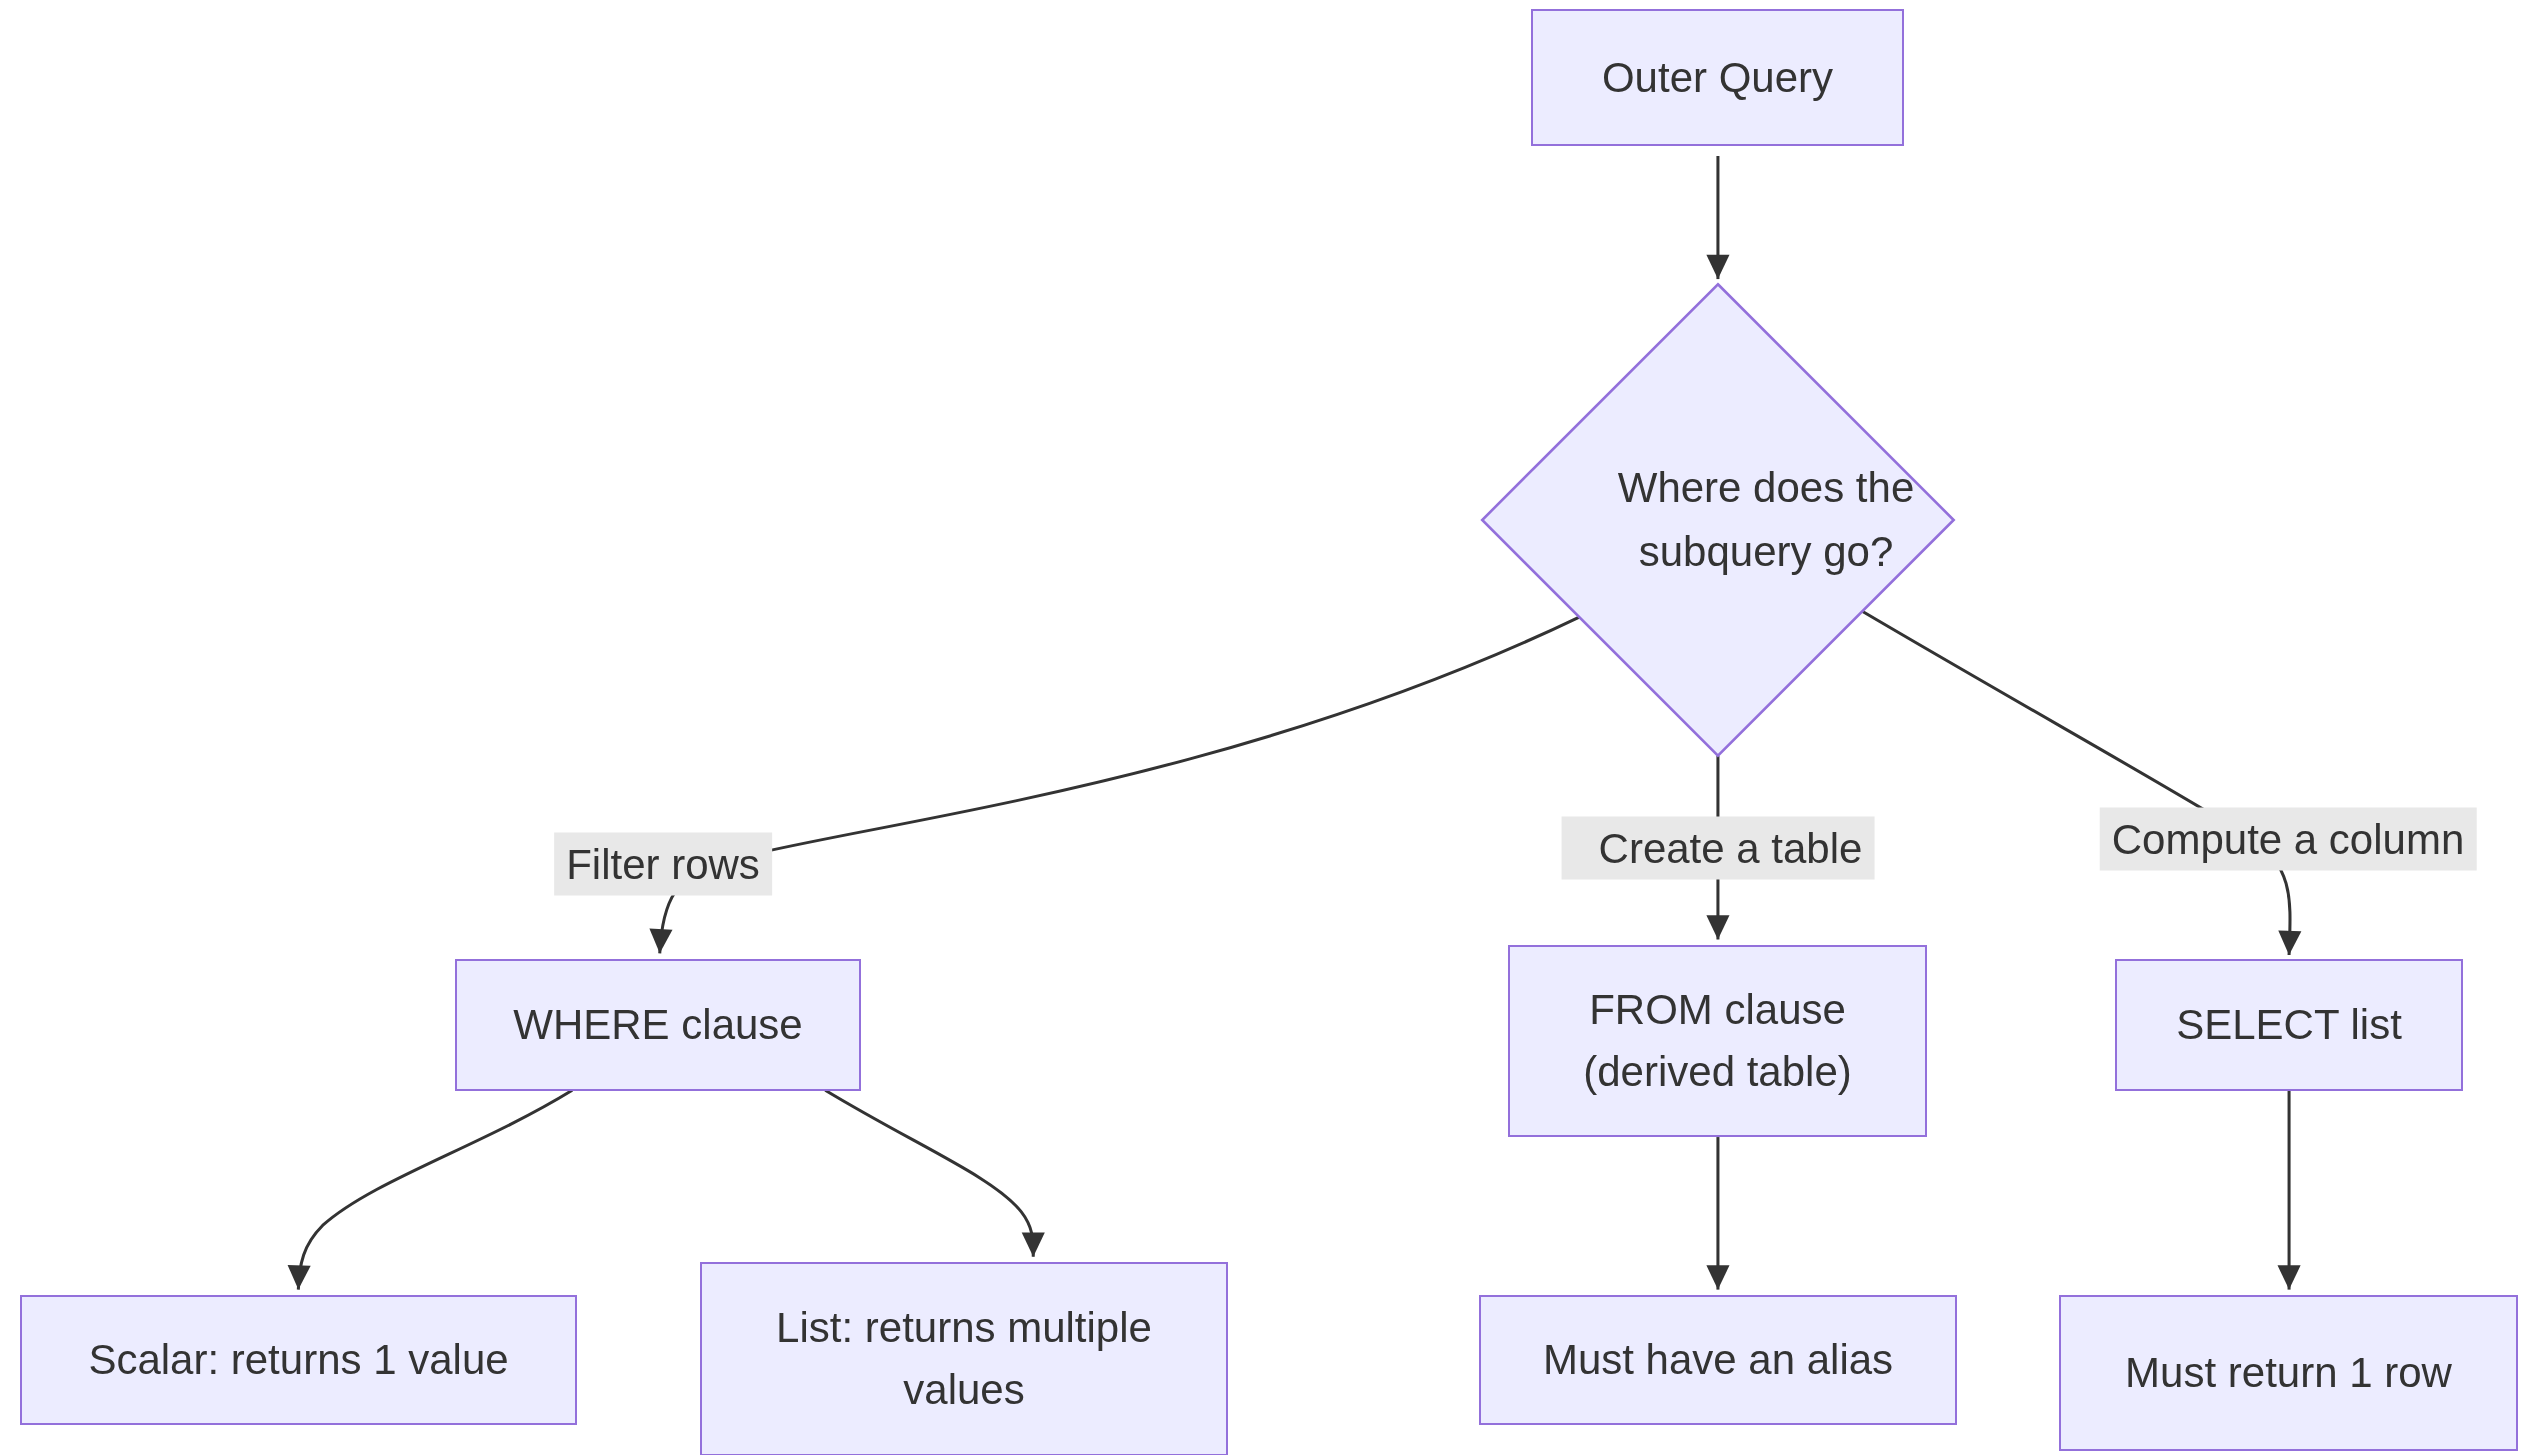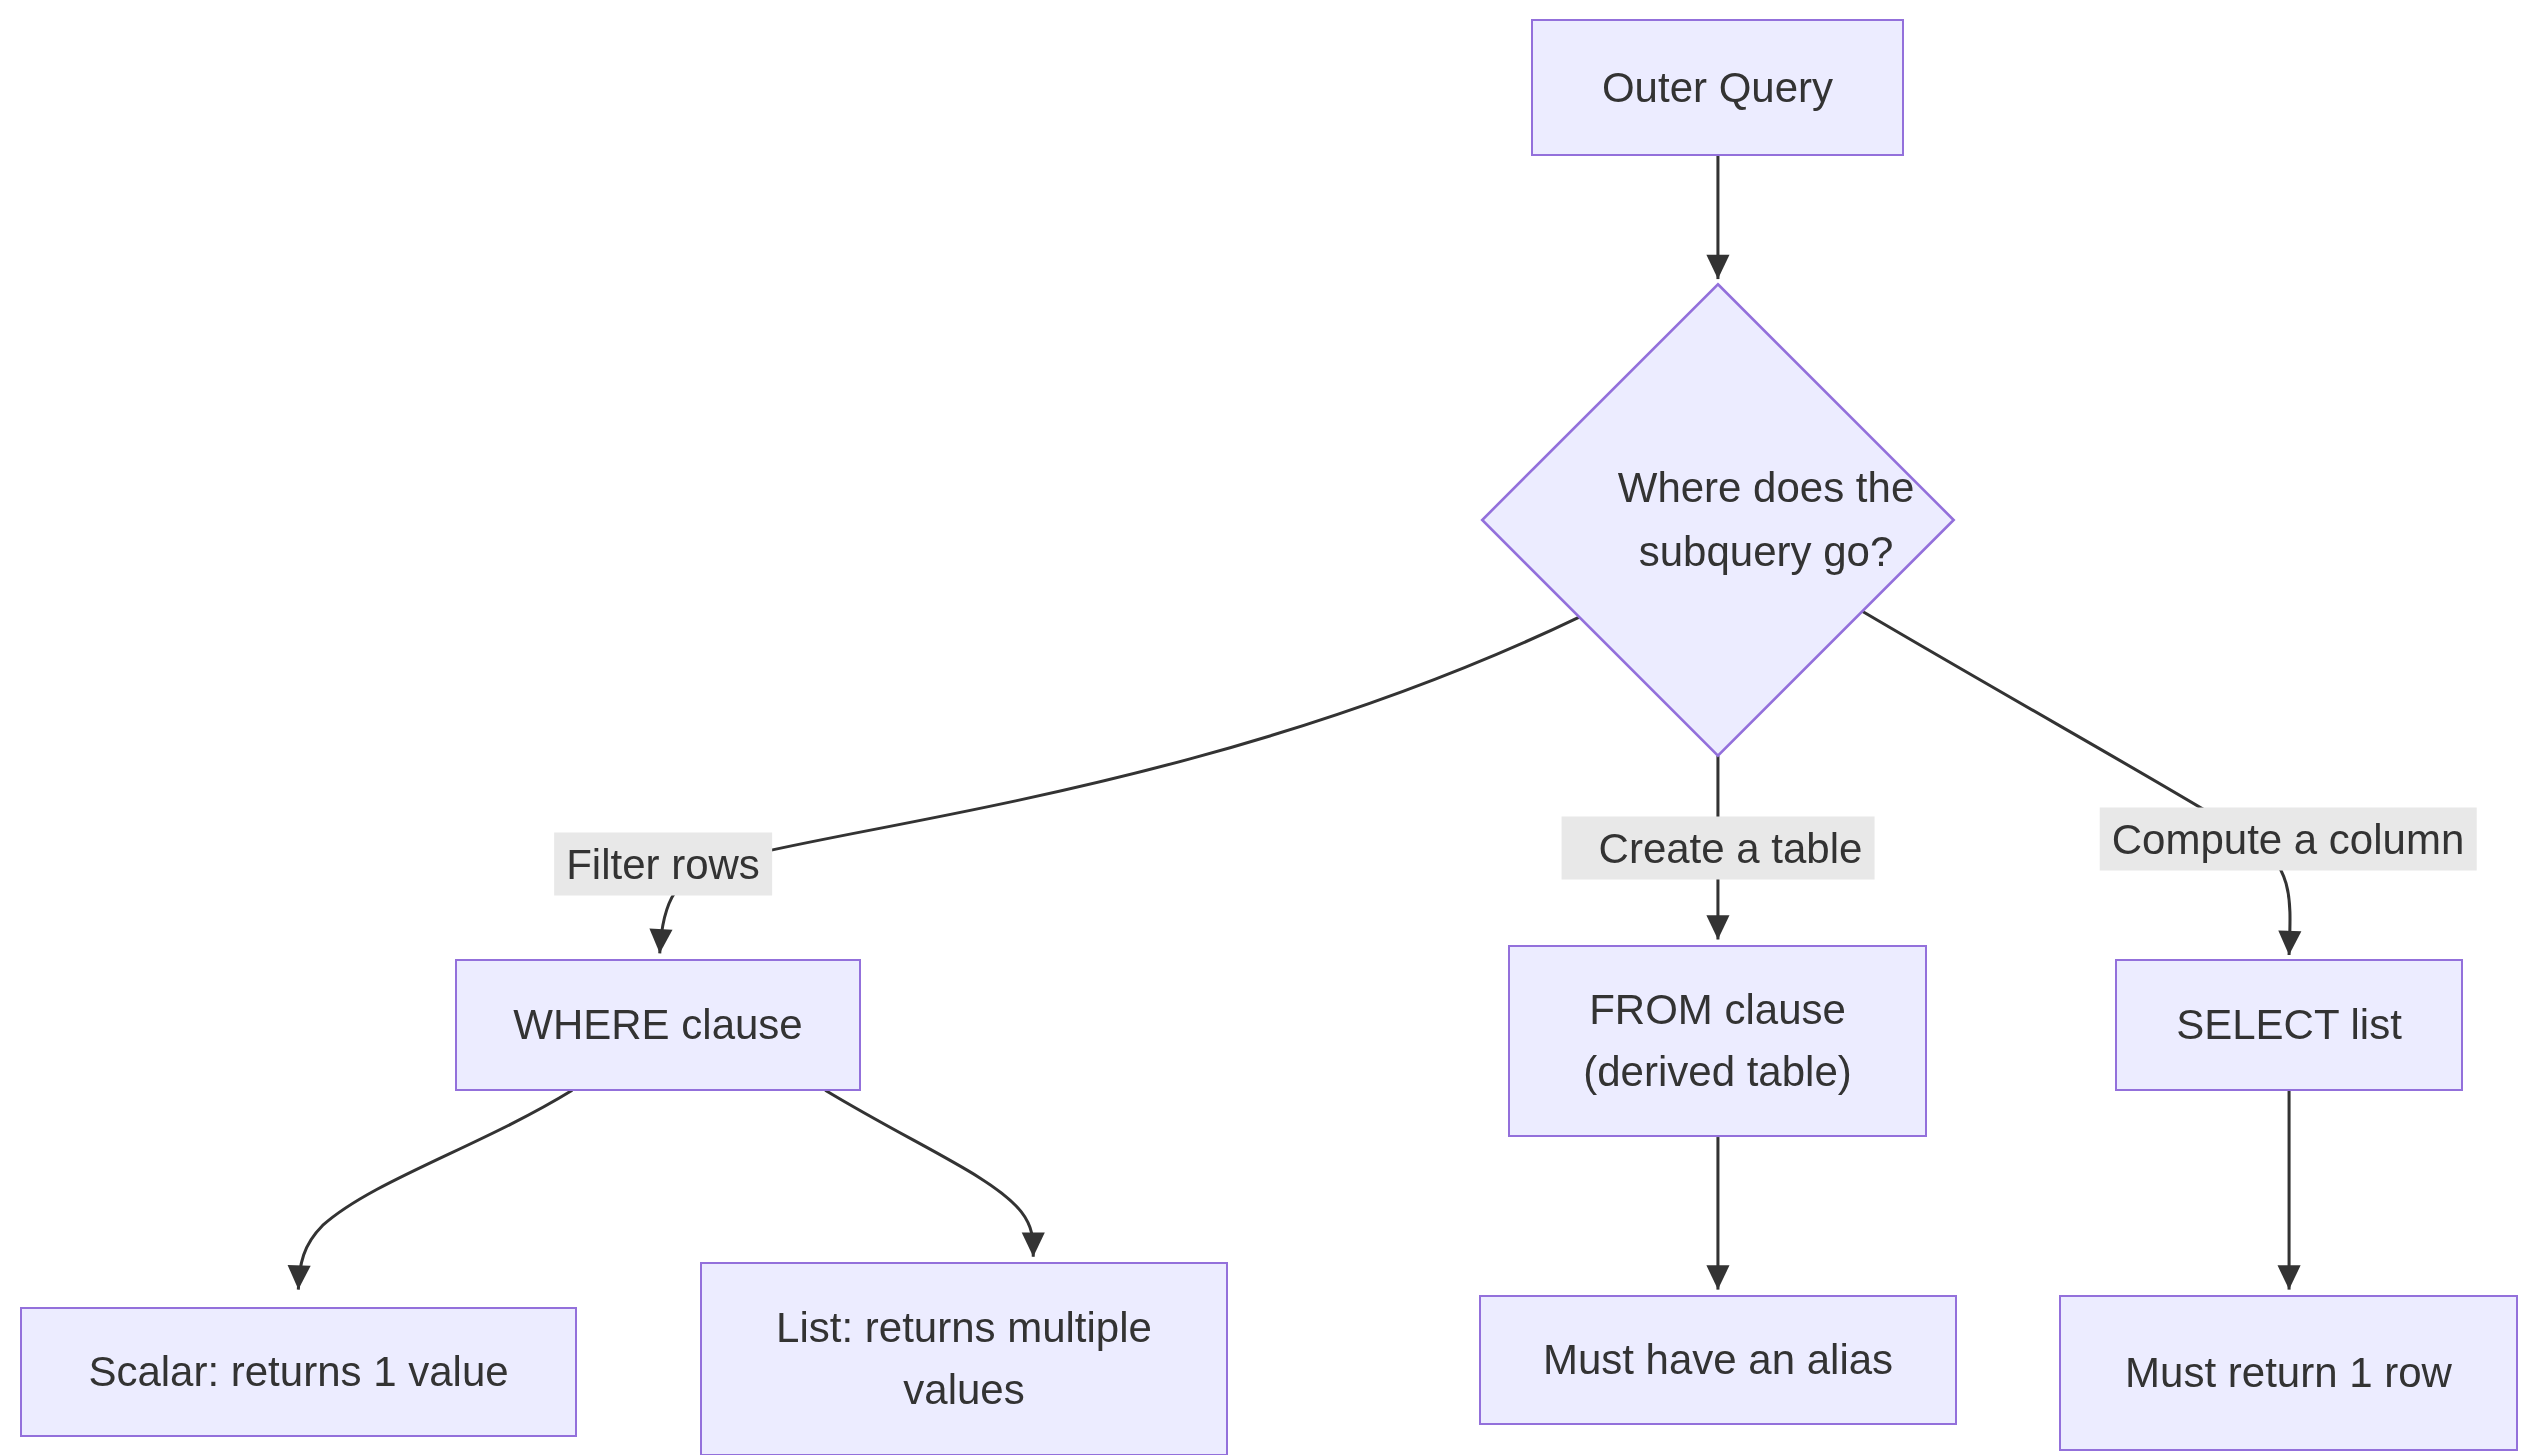--- a/index.html
+++ b/index.html
@@ -88,38 +88,38 @@
     <path class="edge" d="M1982,872 L1982,1084" marker-end="url(#arrow)"></path>
     <path class="edge" d="M2148,705 C2340,818 2520,918 2595,966 C2648,1000 2643,1040 2641,1102" marker-end="url(#arrow)"></path>
     <path class="edge" d="M660,1258 C556,1322 430,1362 372,1414 C350,1436 345,1458 344,1488" marker-end="url(#arrow)"></path>
     <path class="edge" d="M952,1258 C1058,1322 1146,1358 1178,1398 C1192,1416 1192,1430 1192,1450" marker-end="url(#arrow)"></path>
     <path class="edge" d="M1982,1312 L1982,1488" marker-end="url(#arrow)"></path>
     <path class="edge" d="M2641,1258 L2641,1488" marker-end="url(#arrow)"></path>
 
     <polygon class="diamond" points="1982,328 2254,600 1982,872 1710,600"></polygon>
   </svg>
 
-  <div class="node" style="left:1531px; top:19px; width:373px; height:137px;">
+  <div class="node" style="left:1531px; top:9px; width:373px; height:137px;">
     <span>Outer Query</span>
   </div>
 
   <div class="node" style="left:455px; top:959px; width:406px; height:132px;">
     <span>WHERE clause</span>
   </div>
 
   <div class="node" style="left:2115px; top:959px; width:348px; height:132px;">
     <span>SELECT list</span>
   </div>
 
   <div class="node" style="left:1508px; top:945px; width:419px; height:192px;">
     <span>FROM clause</span>
     <span>(derived table)</span>
   </div>
 
-  <div class="node" style="left:20px; top:1295px; width:557px; height:130px;margin-top:12px;">
+  <div class="node" style="left:20px; top:1295px; width:557px; height:130px;">
     <span>Scalar: returns 1 value</span>
   </div>
 
   <div class="node" style="left:700px; top:1262px; width:528px; height:194px;">
     <span>List: returns multiple</span>
     <span>values</span>
   </div>
 
   <div class="node" style="left:1479px; top:1295px; width:478px; height:130px;">
     <span>Must have an alias</span>

